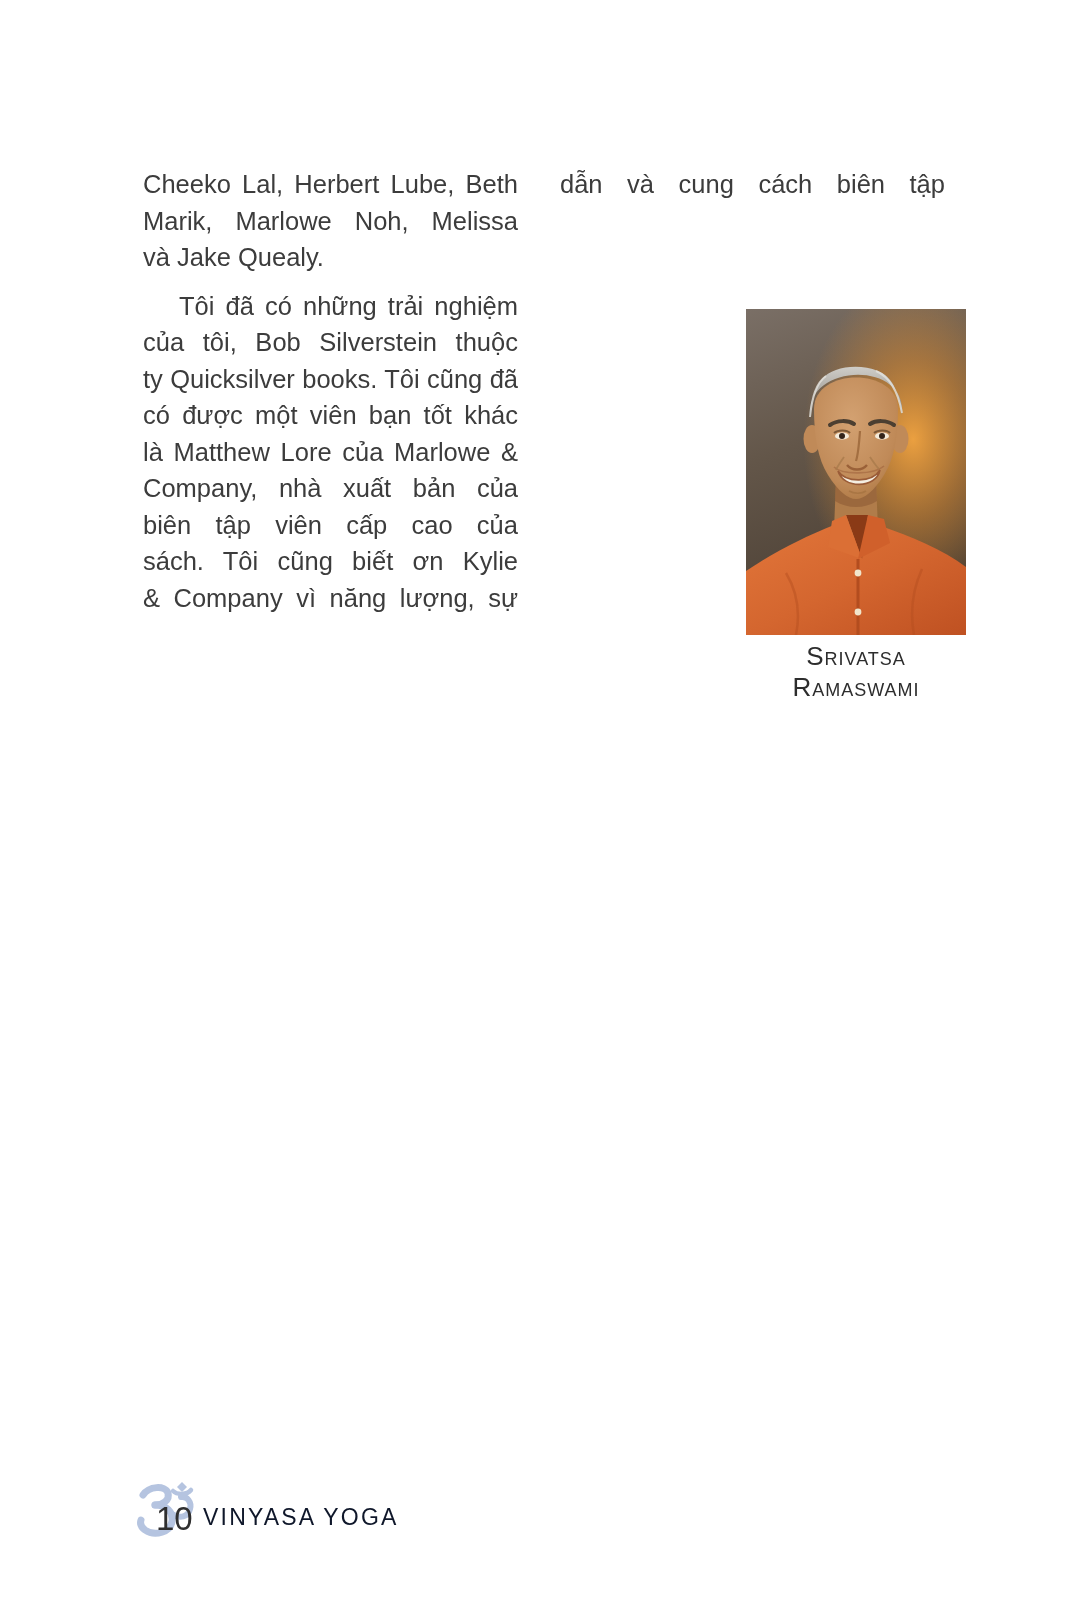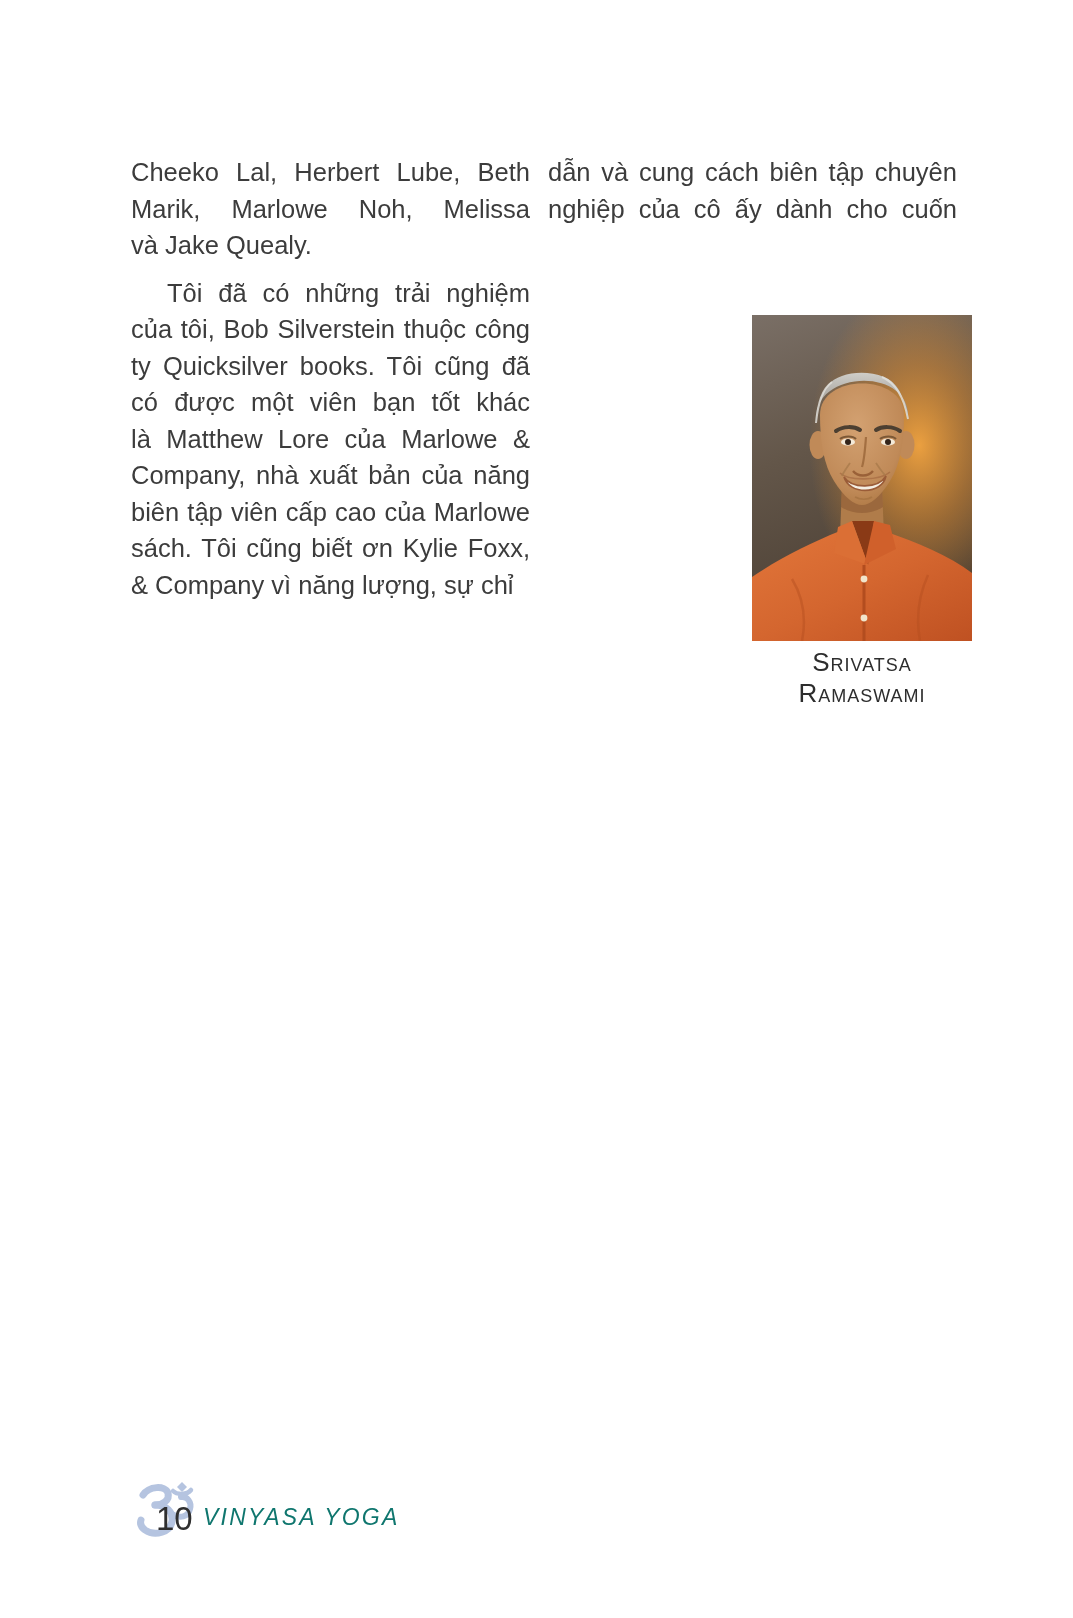--- a/index.html
+++ b/index.html
@@ -13,34 +13,34 @@
   .page{position:absolute;inset:0;}
   .column{
     position:absolute;
     top:154px;
     color:#3c3c3c;
     font-size:25.5px;
     line-height:36.5px;
   }
   .column-left{left:131px;width:399px;}
   .column-right{left:548px;width:409px;}
-  .para{margin:0;}
+  .para{margin:12px;}
   .para + .para{margin-top:11px;}
   .line{
     text-align:justify;
     text-align-last:justify;
     height:36.5px;
     overflow:hidden;
   }
   .line.par-end{text-align-last:left;}
   .line.indent{text-indent:36px;}
   .photo-block{
     position:absolute;
     left:738px;top:301px;width:220px;
-    margin:14px;
+    margin:8px;
   }
   .photo{width:220px;height:326px;display:block;}
   .photo svg{display:block;}
   .caption{
     margin-top:6px;
     text-align:center;
     font-variant:small-caps;
     font-size:26px;
     letter-spacing:1px;
     color:#2d2d2d;
@@ -53,22 +53,21 @@
   .om{position:absolute;left:0;top:0;}
   .pagenum{
     position:absolute;left:25px;top:21px;
     font-size:33px;line-height:1;
     color:#2f2f2f;
   }
   .booktitle{
     position:absolute;left:72px;top:25px;
     font-size:23px;line-height:1;
     letter-spacing:2.2px;
-    color:#0f766e;
-    font-style:italic;
+    color:#0f172a;
   }
 </style>
 </head>
 <body>
 
 <div class="page">
 
   <div class="column column-left">
       <div class="para">
         <div class="line">Cheeko Lal, Herbert Lube, Beth</div>
@@ -84,21 +83,20 @@
         <div class="line">Company, nhà xuất bản của năng</div>
         <div class="line">biên tập viên cấp cao của Marlowe</div>
         <div class="line">sách. Tôi cũng biết ơn Kylie Foxx,</div>
         <div class="line par-end">&amp; Company vì năng lượng, sự chỉ</div>
       </div>
     </div>
 
   <div class="column column-right">
       <div class="para">
         <div class="line">dẫn và cung cách biên tập chuyên</div>
-        <div class="line">nghiệp của cô ấy dành cho cuốn</div>
       </div>
     </div>
 
   <figure class="photo-block">
     <div class="photo">
       <svg width="220" height="326" viewBox="0 0 220 326">
         <defs>
           <linearGradient id="pbg" x1="0" y1="0" x2="0.25" y2="1">
             <stop offset="0" stop-color="#7a6f66"></stop>
             <stop offset="0.45" stop-color="#635649"></stop>

